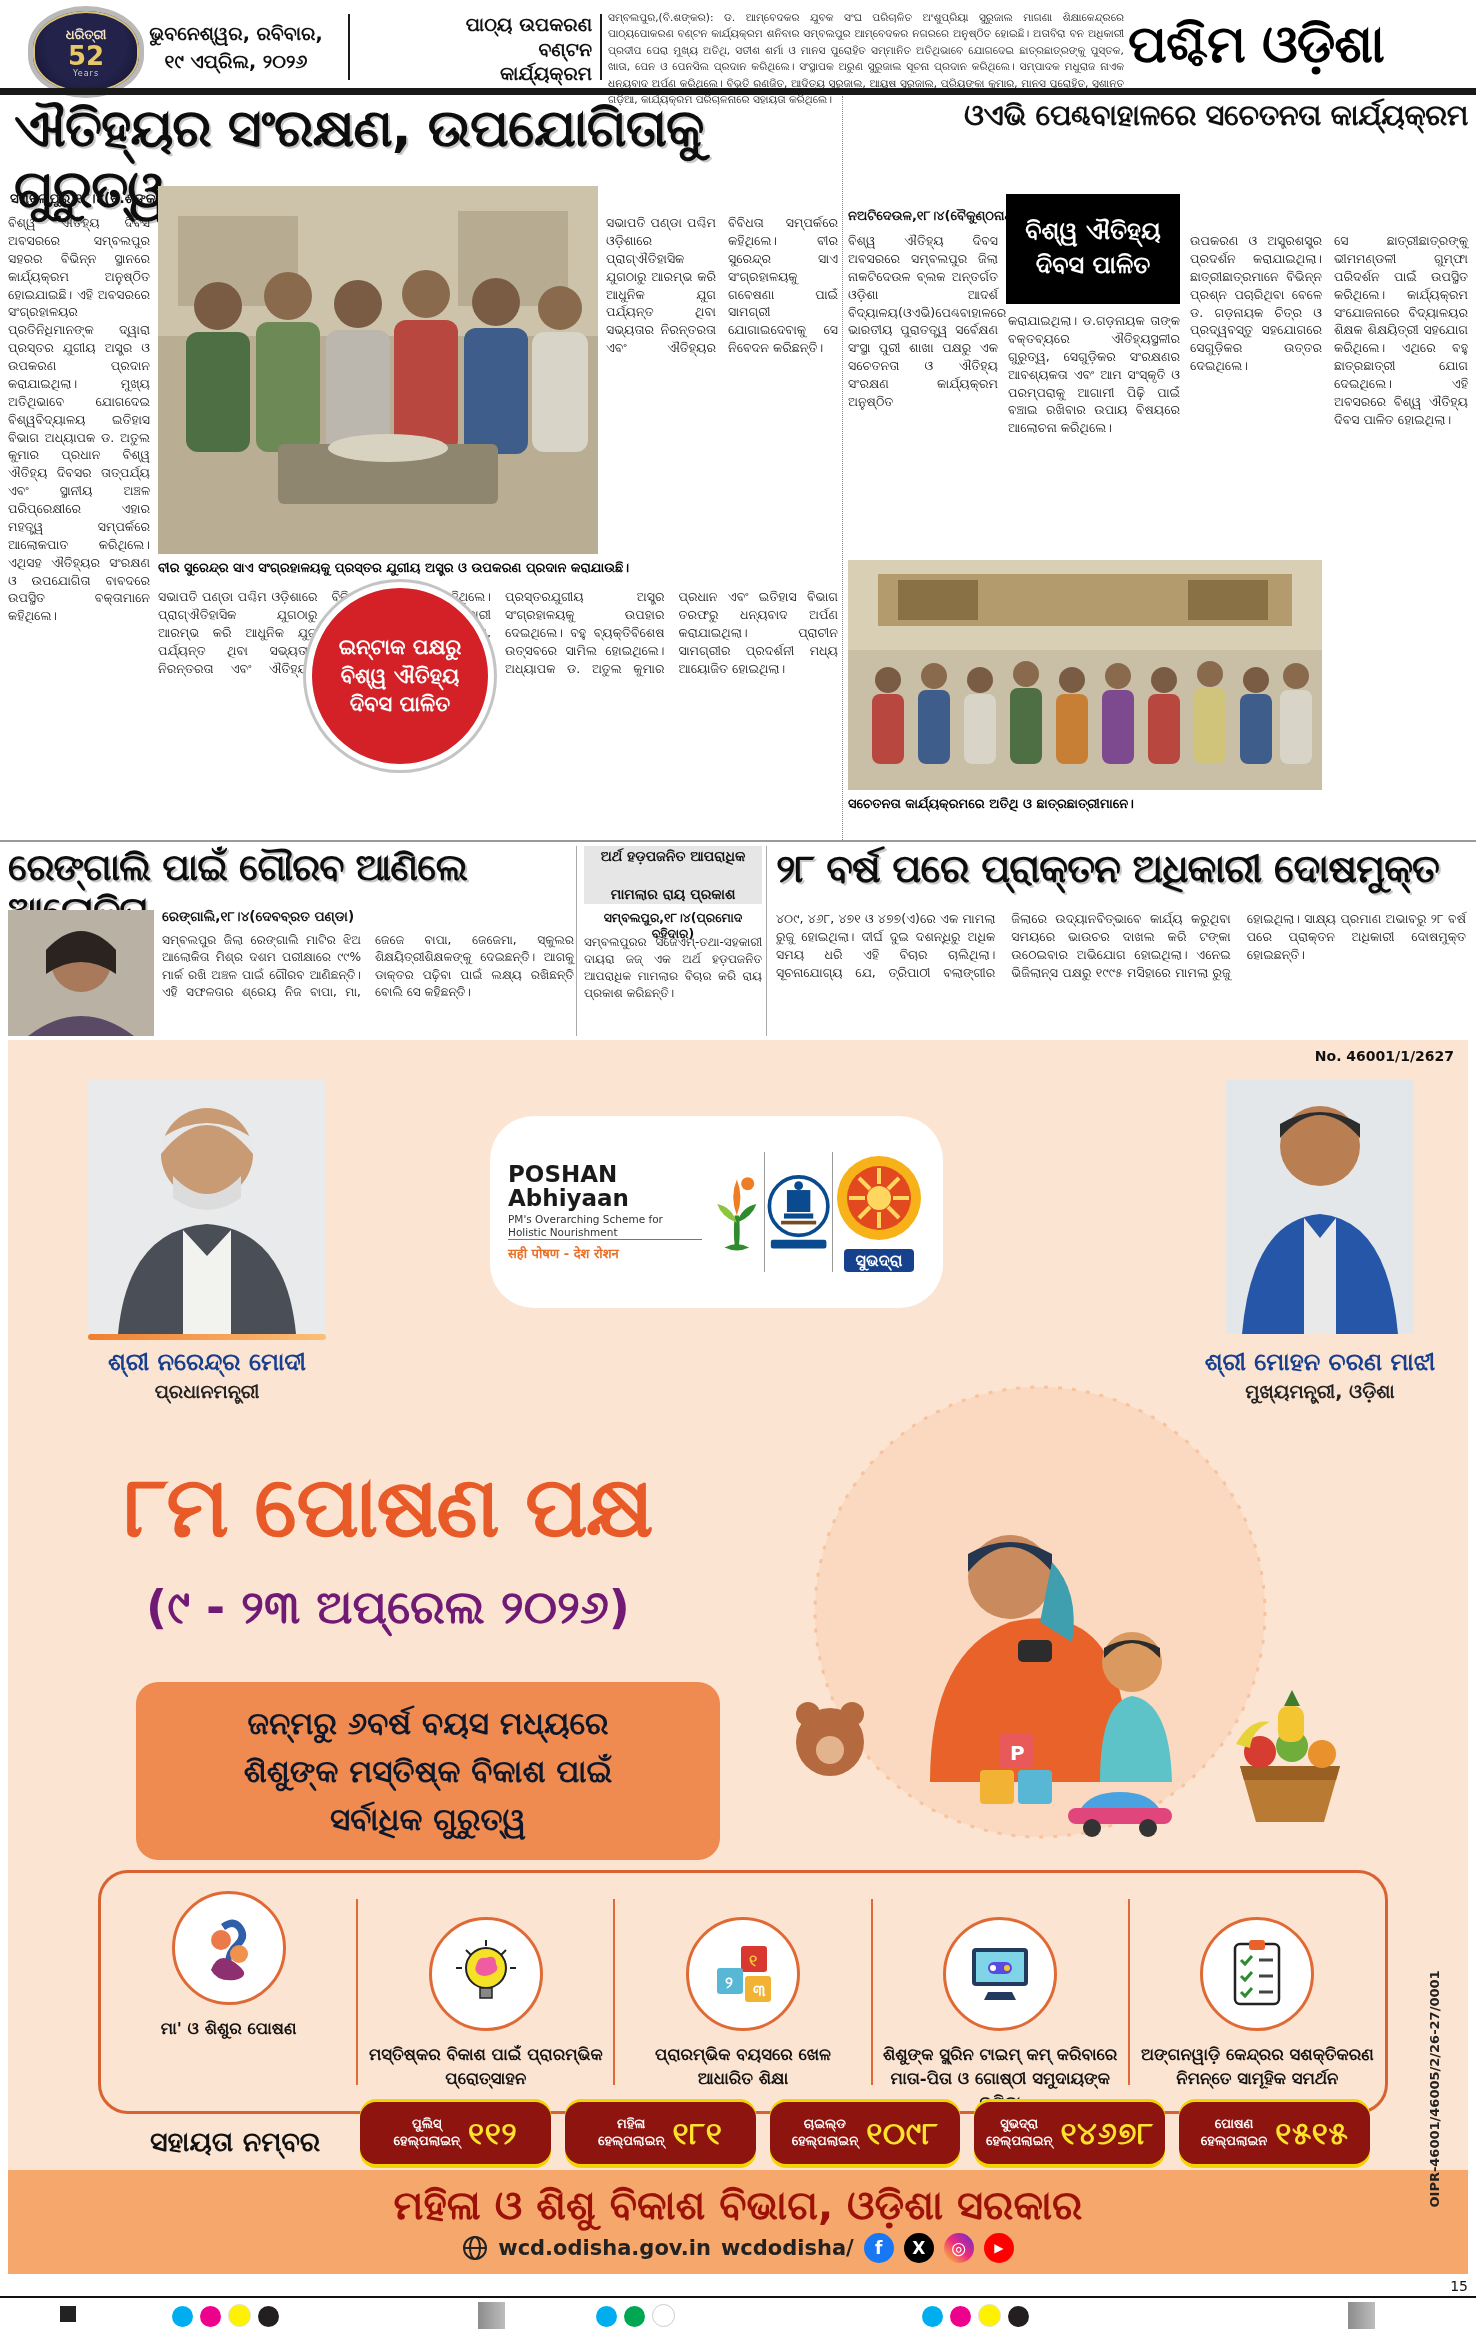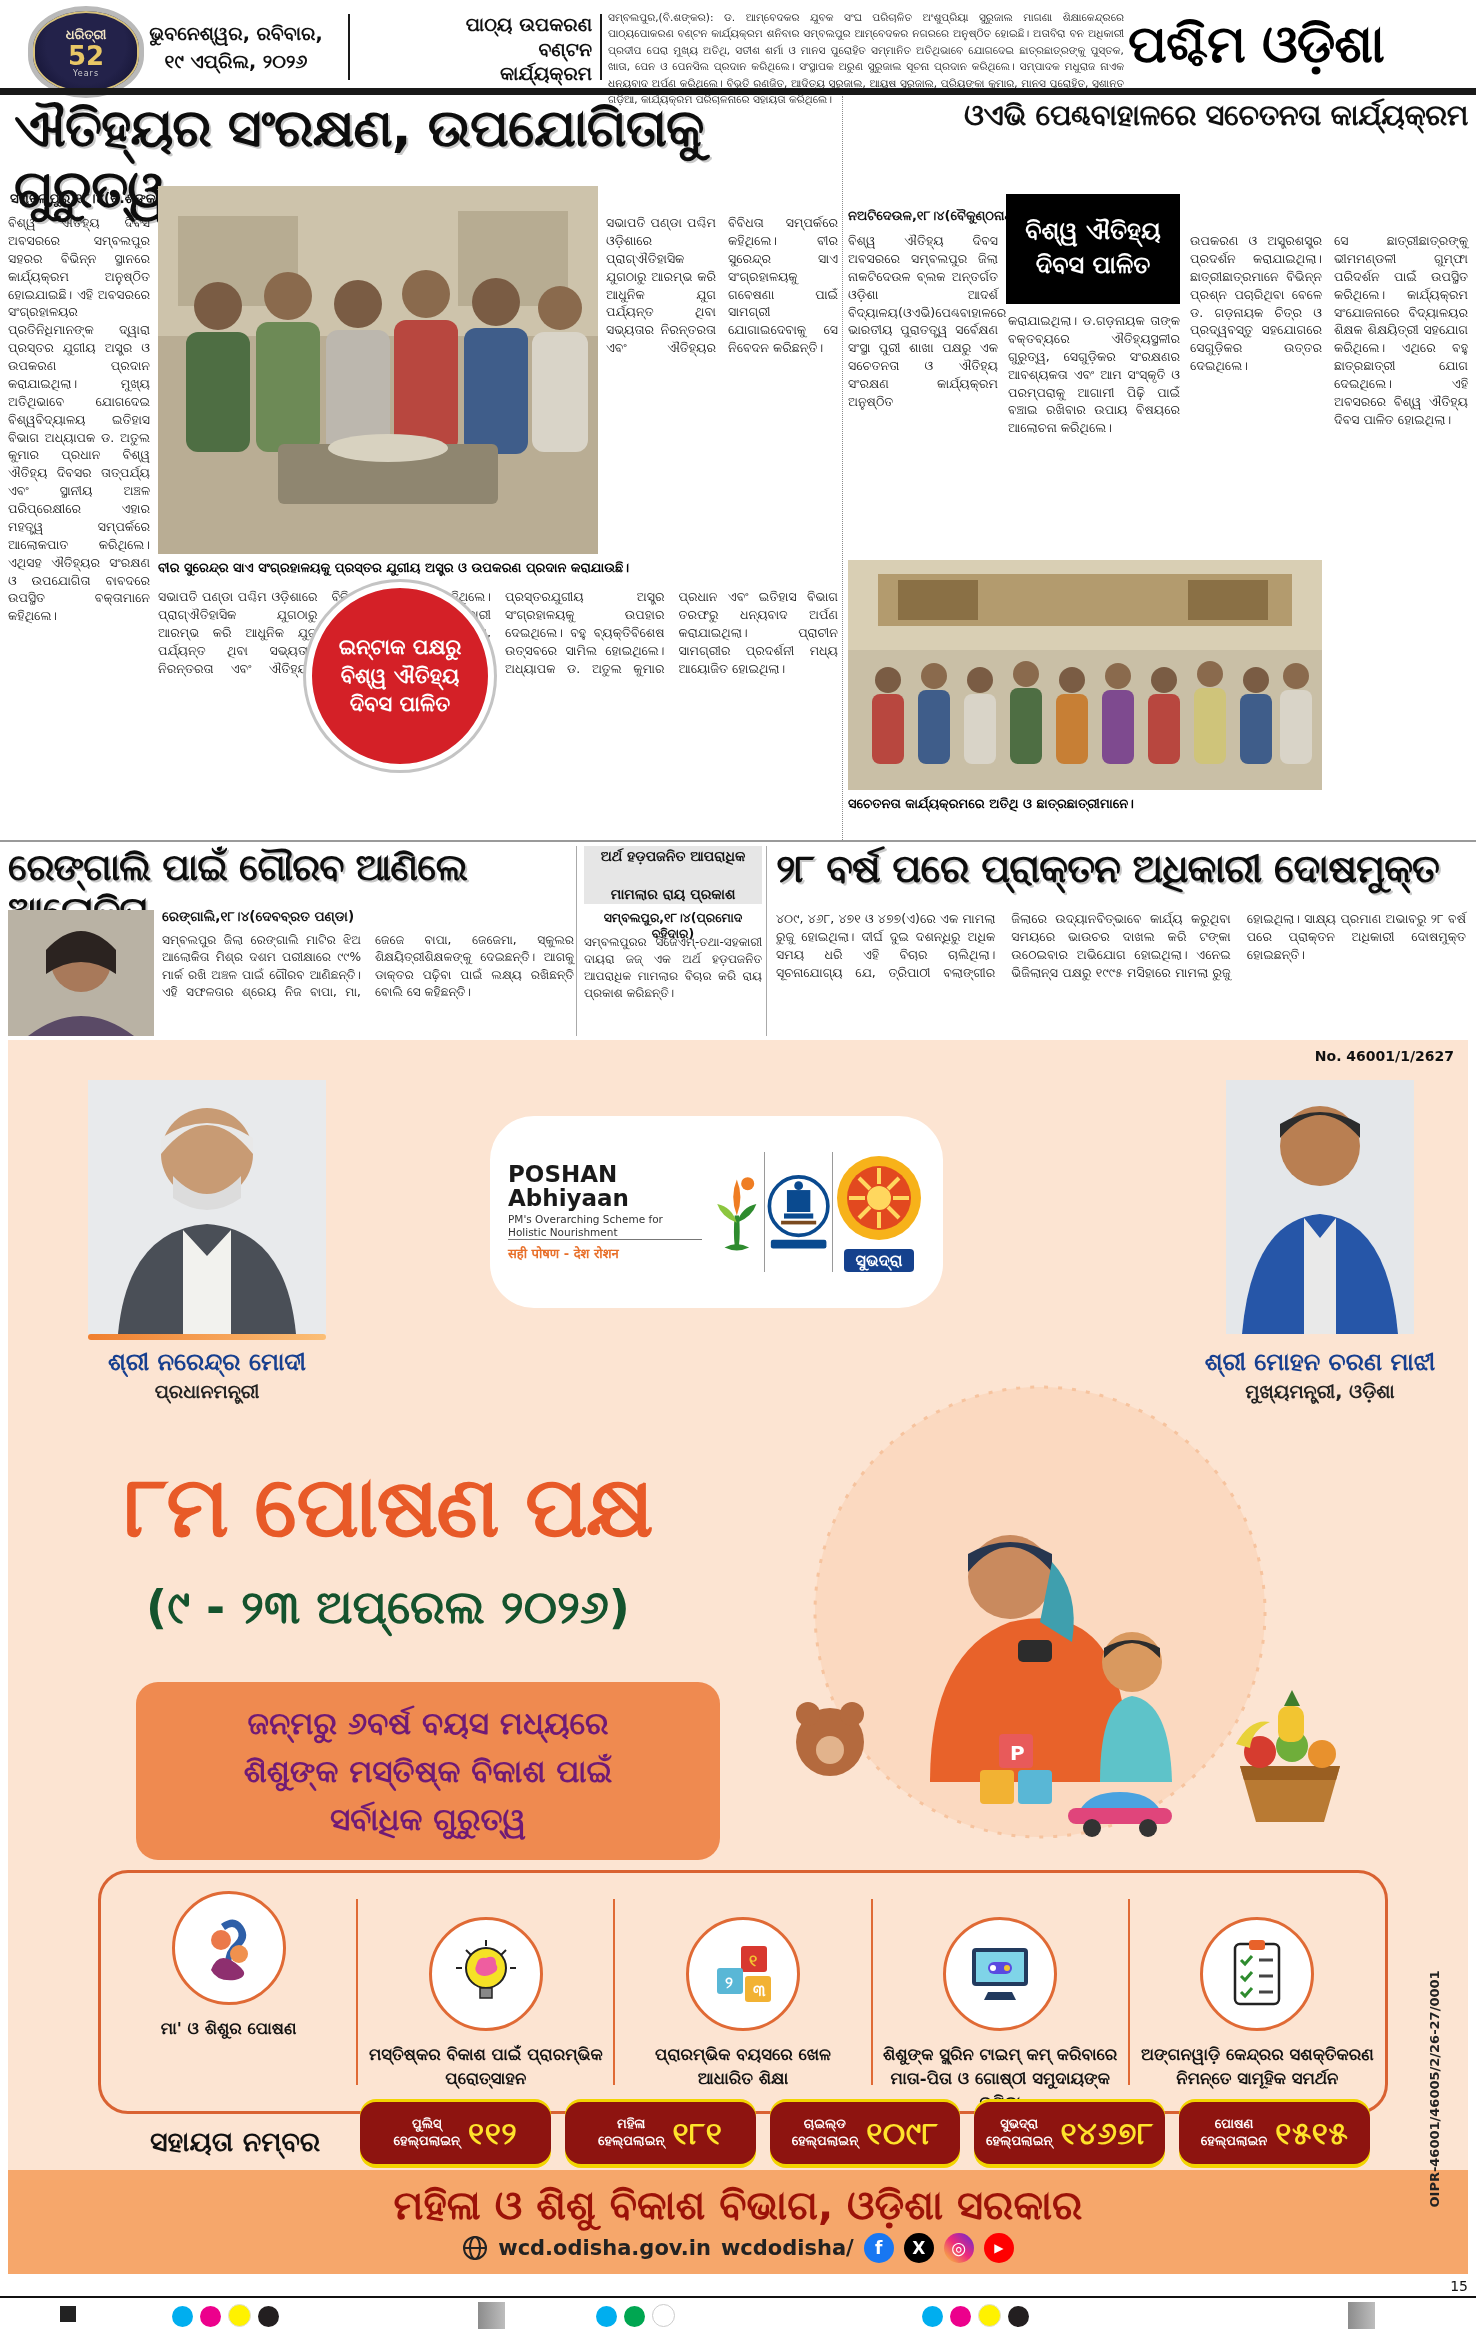--- a/index.html
+++ b/index.html
@@ -82,23 +82,23 @@
   #poshan-block{display:flex;align-items:center;gap:8px;}
   #poshan-text .l1{font-size:23px;font-weight:800;color:#1a1a1a;line-height:1.05;}
   #poshan-text .sub{font-size:10.5px;color:#333;line-height:1.25;margin-top:3px;border-bottom:1.5px solid #777;}
   #poshan-text .tag{font-size:13px;font-weight:bold;color:#e8702a;margin-top:4px;}
   #subhadra-block{display:flex;flex-direction:column;align-items:center;gap:5px;}
   #subhadra-label{background:#15418d;color:#fff;font-weight:800;font-size:16px;padding:2px 12px;border-radius:4px;}
   #cm-photo{left:1218px;top:40px;width:188px;height:254px;}
   #cm-name{left:1158px;top:308px;width:308px;text-align:center;font-size:24px;font-weight:800;color:#173f8f;}
   #cm-title{left:1158px;top:340px;width:308px;text-align:center;font-size:19px;font-weight:bold;color:#222;}
   #ad-title{left:40px;top:418px;width:680px;text-align:center;font-size:84px;font-weight:800;color:#e85a28;letter-spacing:-2px;}
-  #ad-subtitle{left:40px;top:540px;width:680px;text-align:center;font-size:46px;font-weight:800;color:#14532d;}
+  #ad-subtitle{left:40px;top:540px;width:680px;text-align:center;font-size:46px;font-weight:800;color:#701a75;}
   #ad-message{left:128px;top:642px;width:584px;height:178px;background:#ef8a50;border-radius:22px;display:flex;
-     align-items:center;justify-content:center;text-align:center;color:#701a75;font-weight:800;font-size:31px;line-height:1.55;padding:0 60px;box-sizing:border-box;}
+     align-items:center;justify-content:center;text-align:center;color:#0f172a;font-weight:800;font-size:31px;line-height:1.55;padding:0 60px;box-sizing:border-box;}
   #ad-illustration{left:672px;top:322px;width:700px;height:500px;}
   #ad-cards{left:90px;top:830px;width:1284px;height:238px;border:3px solid #d96232;border-radius:30px;
      display:flex;align-items:stretch;}
   .ad-card{flex:1;display:flex;flex-direction:column;align-items:center;padding:18px 10px 10px;position:relative;}
   .ad-card + .ad-card{border-left:2.5px solid #e4order;border-left:2.5px solid #e06a35;margin:26px 0;}
   .card-circle{width:108px;height:108px;border-radius:50%;background:#fff;border:3px solid #e06a35;
      display:flex;align-items:center;justify-content:center;flex:none;}
   .card-label{margin-top:12px;font-size:16.5px;font-weight:800;text-align:center;line-height:1.45;color:#111;}
   #helpline-label{left:142px;top:1086px;font-size:27px;font-weight:800;color:#111;}
   #helpline-row{left:352px;top:1062px;width:1010px;display:flex;gap:14px;}

